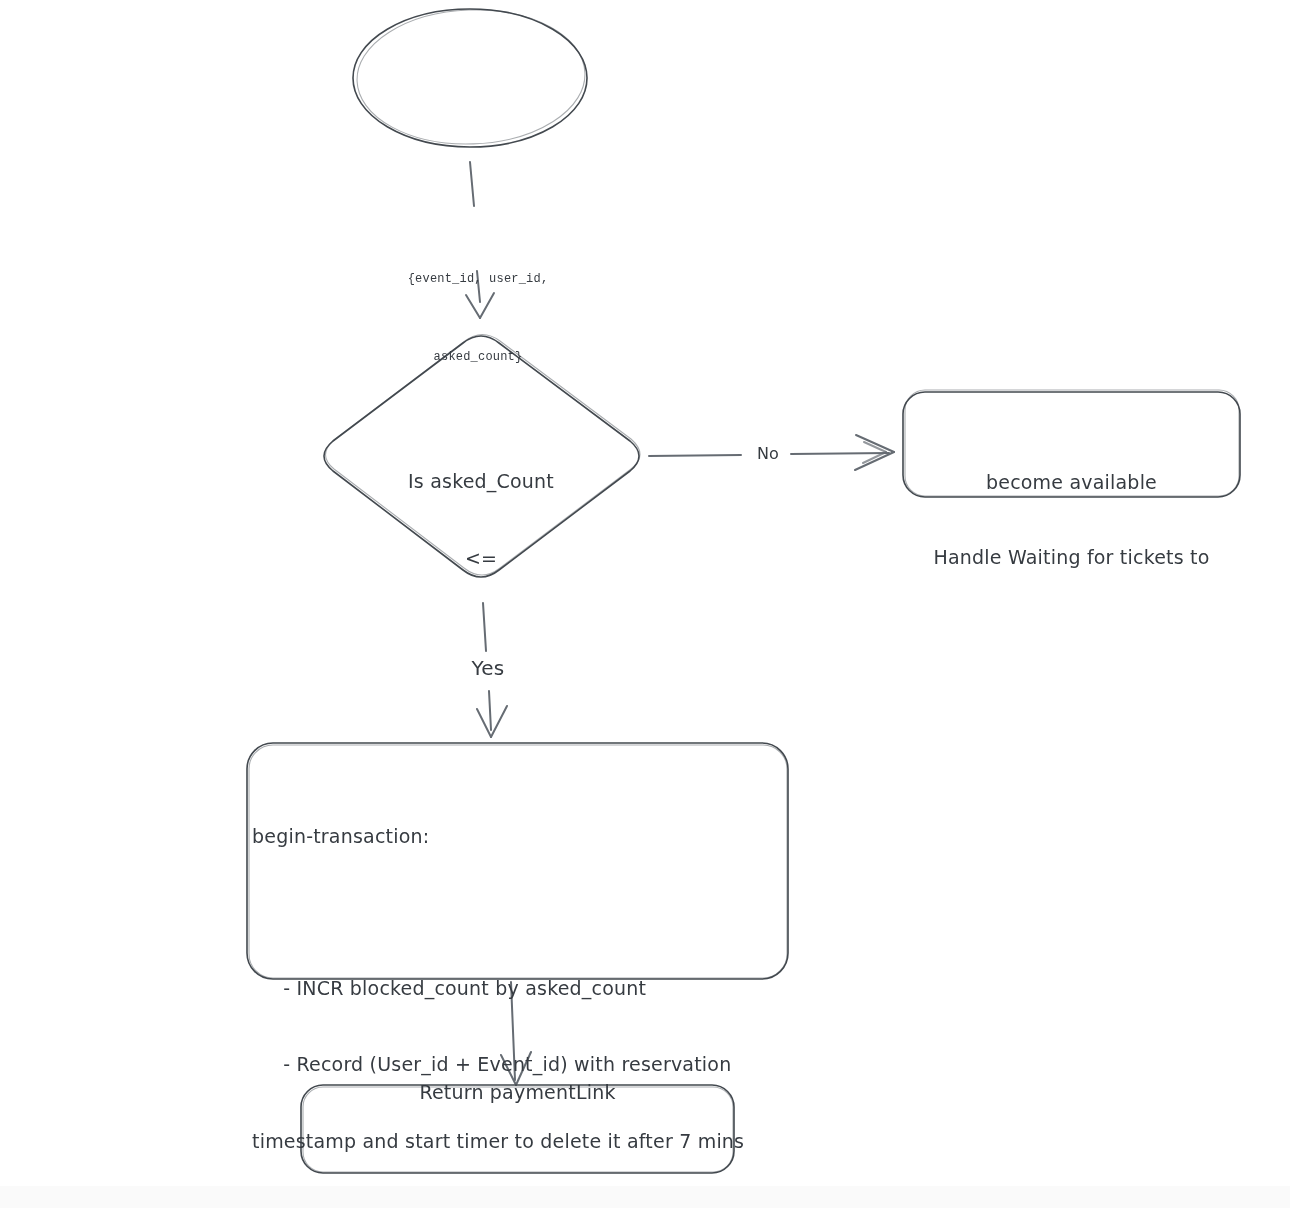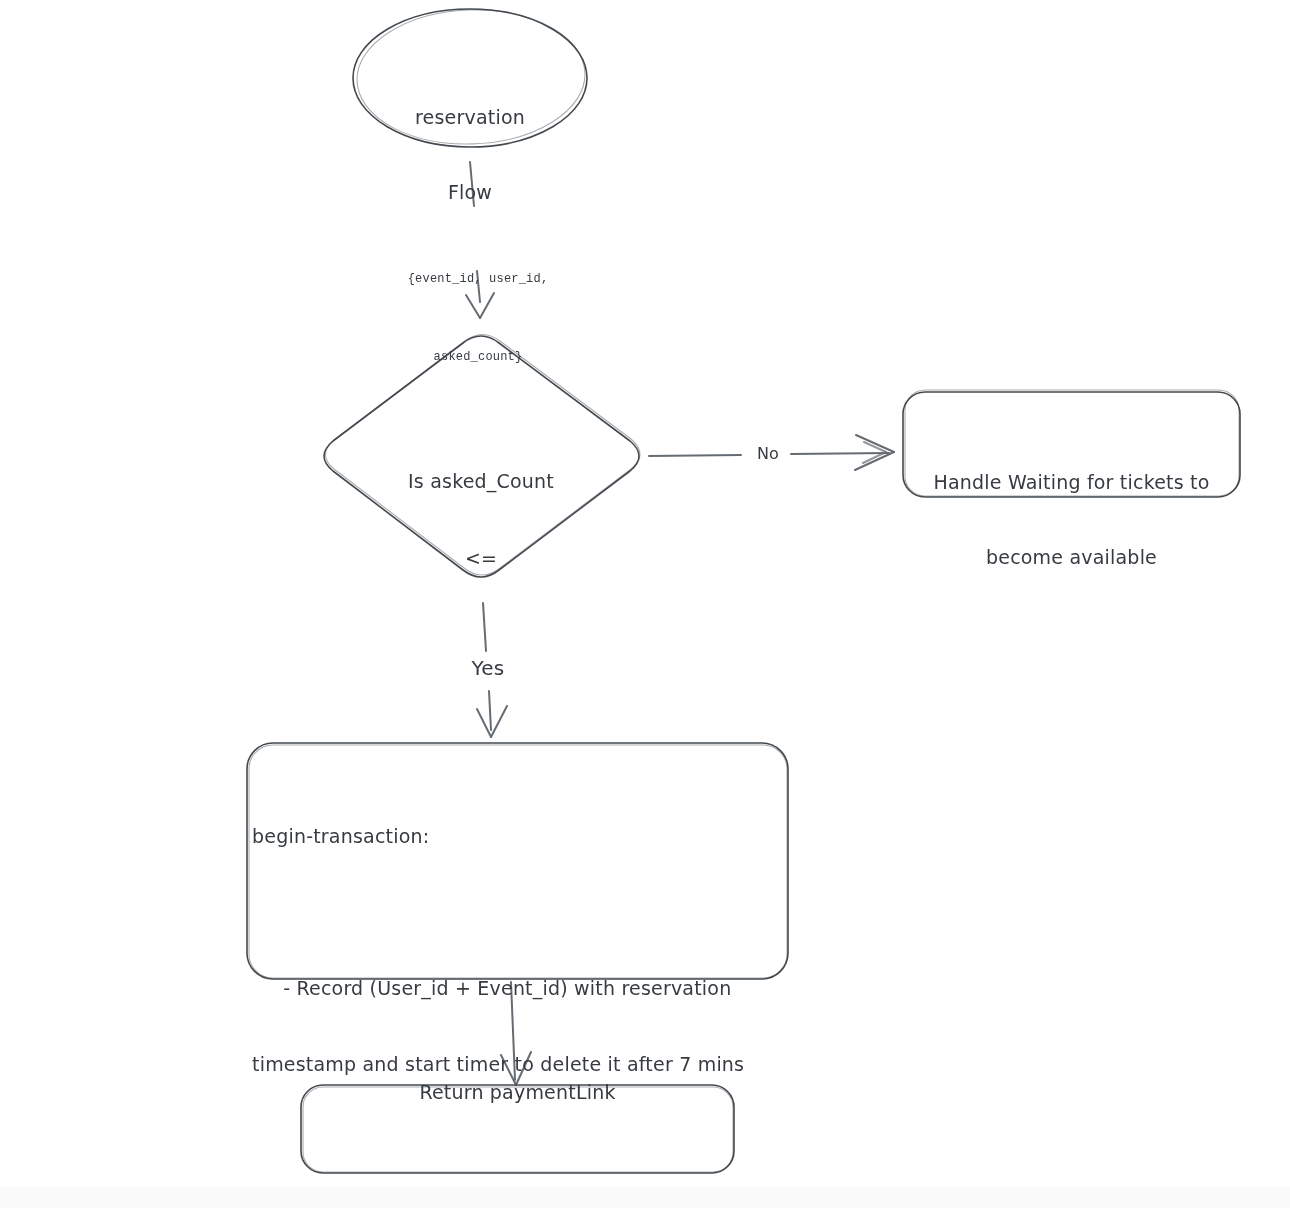--- a/index.html
+++ b/index.html
@@ -121,47 +121,44 @@
       <path class="arrow" d="M501 1055 L516 1085"></path>
       <path class="arrow" d="M531 1052 L516 1085"></path>
     </g>
 
     <g>
       <rect class="shape" x="301" y="1085" width="433" height="88" rx="22"></rect>
       <rect class="sketch" x="303" y="1087" width="430" height="85" rx="20"></rect>
     </g>
   </svg>
 
-  <div class="label center" style="left:350px; top:55px; width:240px;">
-    <div class="txline">reservation</div>
-    <div class="txline">Flow</div>
-  </div>
 
   <div class="label center mono" style="left:347px; top:214px; width:262px;">
     <div class="txline">{event_id, user_id,</div>
     <div class="txline">asked_count}</div>
   </div>
 
   <div class="label center" style="left:331px; top:418px; width:300px; line-height:25.5px;text-align:center;">
     <div class="txline">Is asked_Count</div>
     <div class="txline">&lt;=</div>
   </div>
 
   <div class="label center" style="left:738px; top:441px; width:60px; font-size:16px;">No</div>
 
   <div class="label center" style="left:913px; top:420px; width:317px;">
+    <div class="txline">become available</div>
     <div class="txline">Handle Waiting for tickets to</div>
-    <div class="txline">become available</div>
   </div>
 
   <div class="label center" style="left:458px; top:656px; width:60px; font-size:20px;">Yes</div>
 
   <div class="label" style="left:252px; top:773px; width:534px; line-height:25.4px;">
     <div class="txline">begin-transaction:</div>
     <div class="txline">&nbsp;</div>
+    <div class="txline">     - INCR blocked_count by asked_count</div>
     <div class="txline">     - Record (User_id + Event_id) with reservation</div>
     <div class="txline">timestamp and start timer to delete it after 7 mins</div>
     
     
   </div>
 
   <div class="label center" style="left:311px; top:1080px; width:413px;">Return paymentLink</div>
 
   <div class="bottom-band"></div>
 

